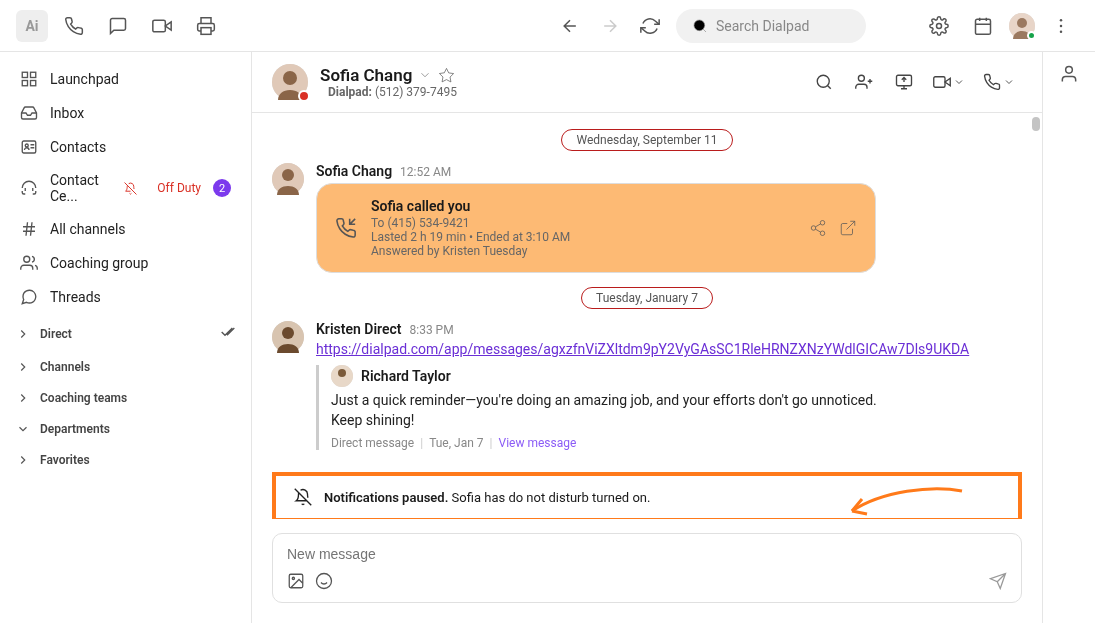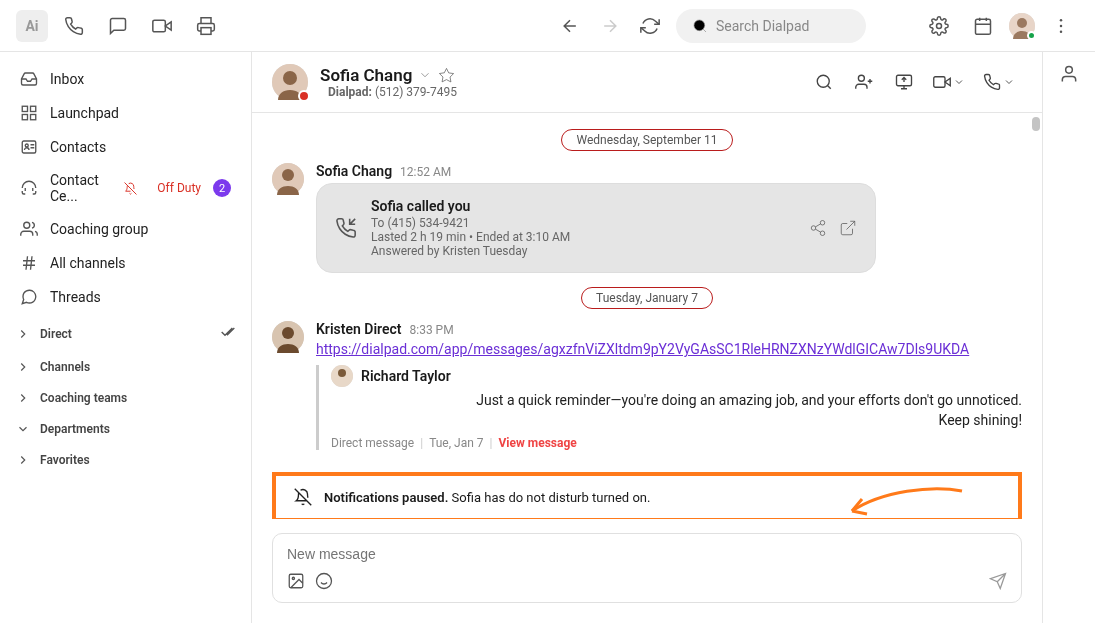--- a/index.html
+++ b/index.html
@@ -44,36 +44,36 @@
 
   .chat-body { flex: 1; overflow: auto; padding: 12px 20px 0 20px; position: relative; }
   .date-divider { text-align: center; margin: 4px 0 12px; }
   .date-divider span { display: inline-block; border: 1px solid #b91c1c; border-radius: 14px; padding: 3px 14px; font-size: 12px; color: #555; background:#fff; }
   .msg { display: flex; gap: 12px; margin-bottom: 14px; }
   .msg .av { width: 32px; height: 32px; border-radius: 50%; background: #ddd; flex-shrink: 0; }
   .msg .body { flex: 1; }
   .msg .meta { display: flex; align-items: baseline; gap: 8px; margin-bottom: 4px; }
   .msg .sender { font-weight: 600; font-size: 14px; }
   .msg .time { font-size: 12px; color: #888; }
-  .call-card { border: 1px solid #ddd; border-radius: 16px; padding: 14px 18px; background: #e5e5e5; display: flex; gap: 14px; align-items: center; max-width: 560px; }
+  .call-card { border: 1px solid #ddd; border-radius: 16px; padding: 14px 18px; background: #fdba74; display: flex; gap: 14px; align-items: center; max-width: 560px; }
   .call-card .icon { width: 22px; height: 22px; stroke: #555; fill:none; stroke-width:1.7; }
   .call-card .info { flex: 1; }
   .call-card .title { font-weight: 600; font-size: 14px; margin-bottom: 2px; }
   .call-card .line { font-size: 12px; color: #666; }
   .call-card .acts { display: flex; gap: 12px; }
   .call-card .acts svg { width:18px; height:18px; stroke:#555; fill:none; cursor:pointer;}
   .link { color: #6b2fd6; text-decoration: underline; word-break: break-all; font-size: 14px; }
   .quote { border-left: 3px solid #ccc; padding-left: 12px; margin: 8px 0; }
   .quote .qhead { display: flex; align-items: center; gap: 8px; margin-bottom: 4px; }
   .quote .qhead .av-tiny { width: 22px; height: 22px; border-radius: 50%; background: #ddd; }
   .quote .qhead .qname { font-weight: 600; font-size: 14px; }
-  .quote .qtext { font-size: 14px; color: #222; line-height: 1.4; text-align: right; }
+  .quote .qtext { font-size: 14px; color: #222; line-height: 1.4; }
   .quote .qmeta { font-size: 12px; color: #888; margin-top: 6px; }
   .quote .qmeta .sep { margin: 0 6px; color:#ccc; }
-  .quote .qmeta a { color: #ef4444; text-decoration: none; font-weight: bold; }
+  .quote .qmeta a { color: #8b5cf6; text-decoration: none; }
 
   .dnd-banner { border: 4px solid #ff7a1a; padding: 12px 18px; margin: 10px 0 0 0; display: flex; align-items: center; gap: 12px; font-size: 13px; }
   .dnd-banner svg { width: 18px; height: 18px; stroke: #222; fill: none; stroke-width:1.8; }
   .dnd-banner b { font-weight: 600; }
   .annot { position: absolute; pointer-events:none; }
 
   .composer { border: 1px solid #e0e0e0; border-radius: 10px; margin: 14px 20px 20px; padding: 12px 14px; }
   .composer input { width: 100%; border: none; outline: none; font-size: 14px; color: #888; background: transparent; }
   .composer .tools { display: flex; align-items: center; gap: 10px; margin-top: 10px; }
   .composer .tools svg { width: 18px; height: 18px; stroke: #555; fill: none; cursor: pointer; stroke-width:1.7;}
@@ -164,33 +164,33 @@
         <circle cx="12" cy="19" r="1.5" fill="#555" stroke="none"></circle>
       </svg>
     </div>
 </div>
 
 <div class="main">
 
   <div class="sidebar">
     <div class="nav-item">
         <svg viewBox="0 0 24 24">
-          <path d="M22 12h-6l-2 3h-4l-2-3H2"></path>
-          <path d="M5.5 5.1L2 12v6a2 2 0 0 0 2 2h16a2 2 0 0 0 2-2v-6l-3.5-6.9A2 2 0 0 0 16.8 4H7.2a2 2 0 0 0-1.7 1.1z"></path>
-        </svg>
-        <span class="label">Inbox</span>
-      </div>
-    <div class="nav-item">
-        <svg viewBox="0 0 24 24">
           <rect x="3" y="3" width="7" height="7"></rect>
           <rect x="14" y="3" width="7" height="7"></rect>
           <rect x="3" y="14" width="7" height="7"></rect>
           <rect x="14" y="14" width="7" height="7"></rect>
         </svg>
         <span class="label">Launchpad</span>
+      </div>
+    <div class="nav-item">
+        <svg viewBox="0 0 24 24">
+          <path d="M22 12h-6l-2 3h-4l-2-3H2"></path>
+          <path d="M5.5 5.1L2 12v6a2 2 0 0 0 2 2h16a2 2 0 0 0 2-2v-6l-3.5-6.9A2 2 0 0 0 16.8 4H7.2a2 2 0 0 0-1.7 1.1z"></path>
+        </svg>
+        <span class="label">Inbox</span>
       </div>
     <div class="nav-item">
         <svg viewBox="0 0 24 24">
           <rect x="3" y="4" width="18" height="16" rx="2"></rect>
           <circle cx="9" cy="10" r="2"></circle>
           <path d="M6 16c0-1.7 1.3-3 3-3s3 1.3 3 3M14 9h5M14 13h5"></path>
         </svg>
         <span class="label">Contacts</span>
       </div>
     <div class="nav-item">
@@ -201,31 +201,31 @@
         <span class="extra">
           <svg viewBox="0 0 24 24" style="width:13px;height:13px;stroke:#d93025">
             <path d="M13.7 21a2 2 0 0 1-3.4 0M18.6 13A17.9 17.9 0 0 1 18 8M6.3 6.3A6 6 0 0 0 6 8c0 7-3 9-3 9h9M18 8a6 6 0 0 0-9.3-5M1 1l22 22"></path>
           </svg>
           <span>Off Duty</span>
         </span>
         <span class="badge-count">2</span>
       </div>
     <div class="nav-item">
         <svg viewBox="0 0 24 24">
+          <path d="M4 9h16M4 15h16M10 3L8 21M16 3l-2 18"></path>
+        </svg>
+        <span class="label">All channels</span>
+      </div>
+    <div class="nav-item">
+        <svg viewBox="0 0 24 24">
           <path d="M17 21v-2a4 4 0 0 0-4-4H5a4 4 0 0 0-4 4v2"></path>
           <circle cx="9" cy="7" r="4"></circle>
           <path d="M23 21v-2a4 4 0 0 0-3-3.9M16 3.1a4 4 0 0 1 0 7.8"></path>
         </svg>
         <span class="label">Coaching group</span>
-      </div>
-    <div class="nav-item">
-        <svg viewBox="0 0 24 24">
-          <path d="M4 9h16M4 15h16M10 3L8 21M16 3l-2 18"></path>
-        </svg>
-        <span class="label">All channels</span>
       </div>
     <div class="nav-item">
         <svg viewBox="0 0 24 24">
           <path d="M21 11.5a8.4 8.4 0 0 1-.9 3.8 8.5 8.5 0 0 1-7.6 4.7 8.4 8.4 0 0 1-3.8-.9L3 21l1.9-5.7a8.4 8.4 0 0 1-.9-3.8 8.5 8.5 0 0 1 4.7-7.6 8.4 8.4 0 0 1 3.8-.9h.5a8.5 8.5 0 0 1 8 8z"></path>
         </svg>
         <span class="label">Threads</span>
       </div>
 
     <div class="section-item">
         <svg viewBox="0 0 24 24">

